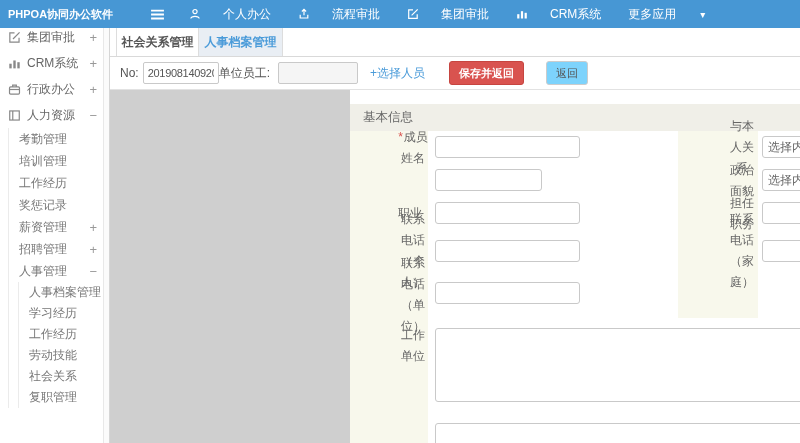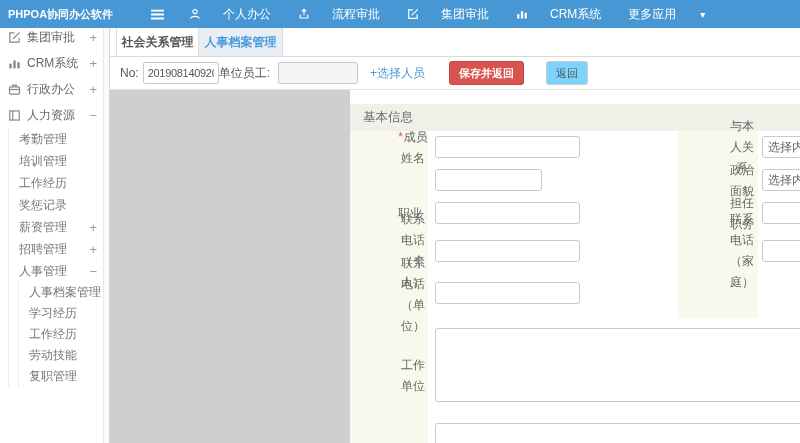--- a/index.html
+++ b/index.html
@@ -224,20 +224,23 @@
       <div class="side-item lv3">
           <span>学习经历</span>
         </div>
       <div class="side-item lv3">
           <span>工作经历</span>
         </div>
       <div class="side-item lv3">
           <span>劳动技能</span>
         </div>
       <div class="side-item lv3">
+          <span>社会关系</span>
+        </div>
+      <div class="side-item lv3">
           <span>复职管理</span>
         </div>
     </div>
   </div>
 </aside>
 
 <div class="main">
   <div class="tabbar">
     <div class="tab">社会关系管理</div>
     <div class="tab active">人事档案管理</div>
@@ -277,20 +280,20 @@
         <input class="finput right" style="top: 71px;">
 
         <div class="flabel" style="top:99px;height:42px">联系电话（个人）</div>
         <input class="finput" style="top: 109px; width: 145px;">
         <div class="flabel right" style="top:99px;height:42px">联系电话（家庭）</div>
         <input class="finput right" style="top: 109px;">
 
         <div class="flabel" style="top:141px;height:46px">联系电话（单位）</div>
         <input class="finput" style="top: 151px; width: 145px;">
 
-        <div class="flabel" style="top:200px;height:90px">工作单位</div>
+        <div class="flabel" style="top:170px;height:90px">工作单位</div>
         <textarea class="ftextarea" style="top: 197px; height: 74px;"></textarea>
 
         <textarea class="ftextarea" style="top: 292px; height: 120px;"></textarea>
       </div>
     </div>
   </div>
 </div>
 
 </body></html>

